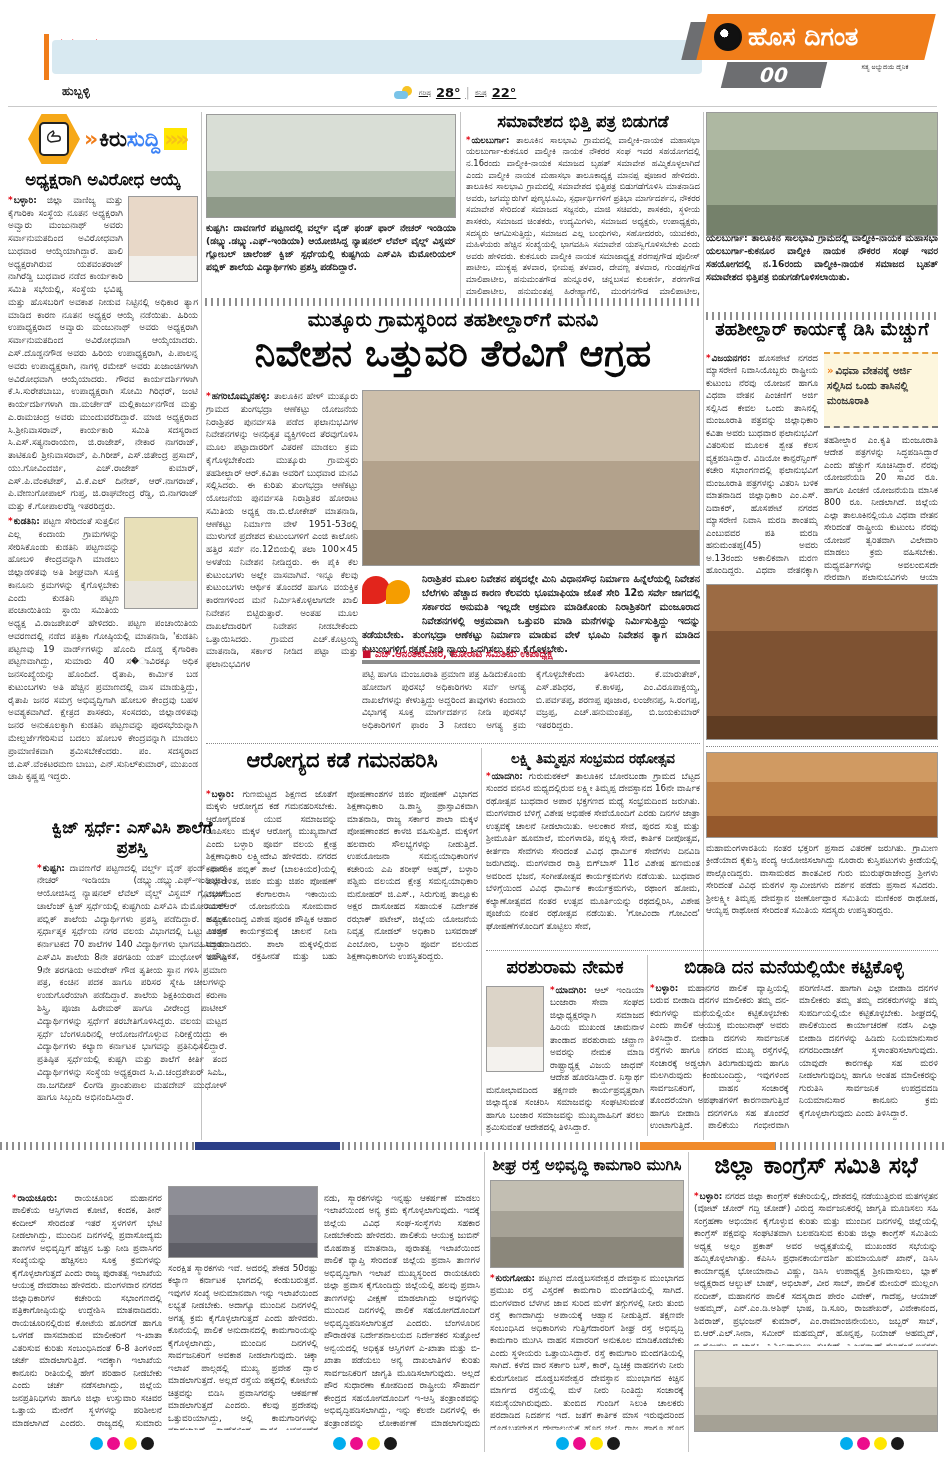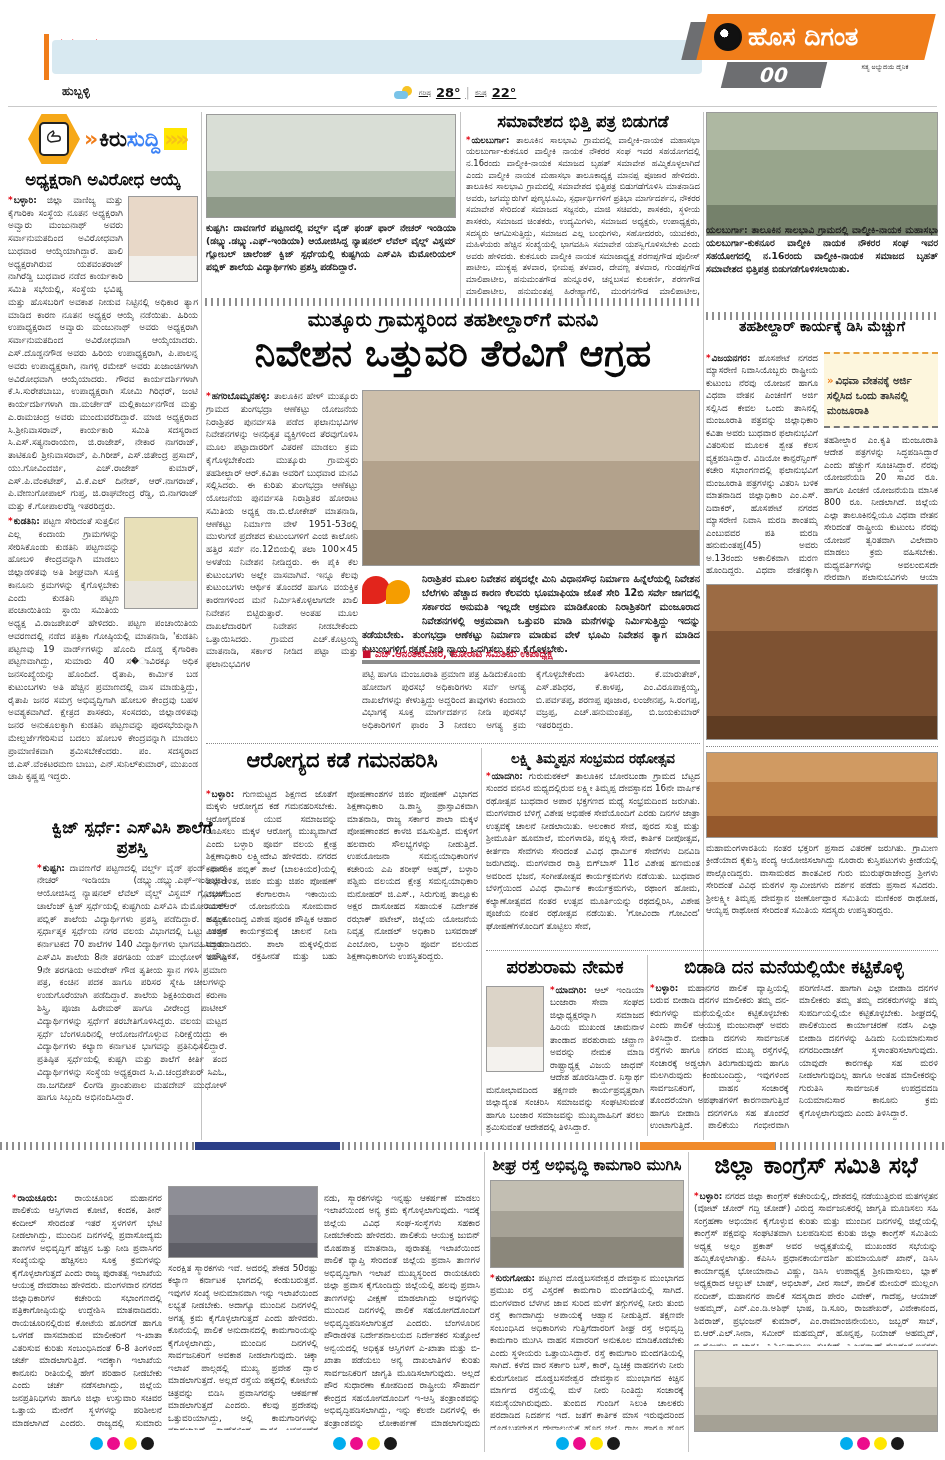--- a/index.html
+++ b/index.html
@@ -71,21 +71,21 @@
   
   .qwrap{font-size:9.6px;line-height:1.45;text-align:justify;font-weight:600;color:#222;overflow:hidden;}
   .qicon{float:left;width:52px;height:38px;margin:2px 8px 2px 0;position:relative;}
   .qicon i{position:absolute;border-radius:50% 50% 50% 0;}
   .qicon .q1{left:0;top:2px;width:28px;height:28px;background:#e2251c;}
   .qicon .q2{left:24px;top:6px;width:24px;height:24px;background:#f59d00;}
   .attr{color:#c81030;font-weight:bold;font-size:10px;margin-top:4px;clear:both;}
   .thick-rule{height:4px;background:#8a8a8a;}
   
   .hibox{background:#fdf6dd;border-top:2px dashed #e8a13c;border-bottom:2px dashed #777;
-         font-size:10.2px;font-weight:bold;color:#333;line-height:1.45;padding:20px 3px;box-sizing:border-box;overflow:hidden;}
+         font-size:10.2px;font-weight:bold;color:#333;line-height:1.45;padding:10px 3px;box-sizing:border-box;overflow:hidden;}
   .hibox .mark{color:#f07d1a;margin-right:2px;}
   
   .cmyk{display:flex;gap:4px;}
   .cmyk i{width:13px;height:13px;border-radius:50%;}
   .c{background:#00adee;} .m{background:#ec0c8c;} .y{background:#ffe600;} .k{background:#1a1a1a;}
 </style>
 </head>
 <body>
 
 <div class="page">
@@ -169,21 +169,21 @@
   </div>
 
   <div class="abs" style="left:466px;top:112px;width:234px;height:186px;overflow:hidden;">
     <div class="hl" style="font-size:16.5px;margin-bottom:3px;">ಸಮಾವೇಶದ ಭಿತ್ತಿ ಪತ್ರ ಬಿಡುಗಡೆ</div>
     <div class="body-txt" style="font-size:8.4px;line-height:1.38;">
       <span class="star">*</span><b>ಯಲಬುರ್ಗಾ:</b> <span>ತಾಲೂಕಿನ ಸಾಲಭಾವಿ ಗ್ರಾಮದಲ್ಲಿ ವಾಲ್ಮೀಕಿ-ನಾಯಕ ಮಹಾಸಭಾ ಯಲಬುರ್ಗಾ-ಕುಕನೂರ ವಾಲ್ಮೀಕಿ ನಾಯಕ ನೌಕರರ ಸಂಘ ಇವರ ಸಹಯೋಗದಲ್ಲಿ ನ.16ರಂದು ವಾಲ್ಮೀಕಿ-ನಾಯಕ ಸಮಾಜದ ಬೃಹತ್ ಸಮಾವೇಶ ಹಮ್ಮಿಕೊಳ್ಳಲಾಗಿದೆ ಎಂದು ವಾಲ್ಮೀಕಿ ನಾಯಕ ಮಹಾಸಭಾ ತಾಲೂಕಾಧ್ಯಕ್ಷ ಮಾನಪ್ಪ ಪೂಜಾರ ಹೇಳಿದರು. ತಾಲೂಕಿನ ಸಾಲಭಾವಿ ಗ್ರಾಮದಲ್ಲಿ ಸಮಾವೇಶದ ಭಿತ್ತಿಪತ್ರ ಬಿಡುಗಡೆಗೊಳಿಸಿ ಮಾತನಾಡಿದ ಅವರು, ಜಗಮ್ಮುರುಗಿಗೆ ಪುಣ್ಯಭೂಮಿ, ಸ್ಪರ್ಧಾರ್ಥಿಗಳಿಗೆ ಪ್ರತಿಭಾ ಮಾರ್ಗದರ್ಶನ, ನೌಕರರ ಸಮಾವೇಶ ಸೇರಿದಂತೆ ಸಮಾಜದ ಸಜ್ಜನರು, ಮಾಜಿ ಸಚಿವರು, ಶಾಸಕರು, ಸ್ಥಳೀಯ ಶಾಸಕರು, ಸಮಾಜದ ಚಿಂತಕರು, ಉದ್ಯಮಿಗಳು, ಸಮಾಜದ ಅಧ್ಯಕ್ಷರು, ಉಪಾಧ್ಯಕ್ಷರು, ಸದಸ್ಯರು ಆಗಮಿಸುತ್ತಿದ್ದು, ಸಮಾಜದ ಎಲ್ಲ ಬಂಧುಗಳು, ಸಹೋದರರು, ಯುವಕರು, ಮಹಿಳೆಯರು ಹೆಚ್ಚಿನ ಸಂಖ್ಯೆಯಲ್ಲಿ ಭಾಗವಹಿಸಿ ಸಮಾವೇಶ ಯಶಸ್ವಿಗೊಳಿಸಬೇಕು ಎಂದು ಅವರು ಹೇಳಿದರು. ಕುಕನೂರು ವಾಲ್ಮೀಕಿ ನಾಯಕ ಸಮಾಜಾಧ್ಯಕ್ಷ ಶರಣಪ್ಪಗೌಡ ಪೊಲೀಸ್ ಪಾಟೀಲ, ಮುಕ್ಯಪ್ಪ ತಳವಾರ, ಭೀಮಪ್ಪ ತಳವಾರ, ದೇವಣ್ಣ ತಳವಾರ, ಗುಂಡಪ್ಪಗೌಡ ಮಾಲಿಪಾಟೀಲ, ಹನುಮಂತಗೌಡ ಹುನ್ನೂರಳಿ, ಚನ್ನಬಸವ ಕುಲಕರ್ಣಿ, ಶರಣಗೌಡ ಮಾಲಿಪಾಟೀಲ, ಹನುಮಂತಪ್ಪ ಹಿರೇಹ್ಯಾಗೆಲಿ, ಮುರಗನಗೌಡ ಮಾಲಿಪಾಟೀಲ, ಮಲ್ಲನಗೌಡ ಪಾಟೀಲ, ಗಾಳೆಮ್ಮನವರ ಗುಮಗೇರಿ, ಹನುಮಂತಪ್ಪ ಮುದ್ದಬಳ್ಳಿ ಶಿವಪುತ್ರಪ್ಪ, ದ್ಯಾಮಣ್ಣ ಉಪ್ಪಳಿಯುವ, ನಿಂಗನಗೌಡ ಪೊಲೀಸ್ ಪಾಟೀಲ, ಶರಣಪ್ಪ ಮುಂತಾದ ಸಮಾಜದ ಮುಖಂಡರಿದ್ದರು.</span>
     </div>
   </div>
 
   <div class="abs ph ph-posters" style="left:706px;top:112px;width:232px;height:124px;"></div>
-  <div class="abs cap" style="left:706px;top:224px;width:232px;height:70px;">
+  <div class="abs cap" style="left:706px;top:232px;width:232px;height:70px;">
     <b>ಯಲಬುರ್ಗಾ:</b> <span>ತಾಲೂಕಿನ ಸಾಲಭಾವಿ ಗ್ರಾಮದಲ್ಲಿ ವಾಲ್ಮೀಕಿ-ನಾಯಕ ಮಹಾಸಭಾ ಯಲಬುರ್ಗಾ-ಕುಕನೂರ ವಾಲ್ಮೀಕಿ ನಾಯಕ ನೌಕರರ ಸಂಘ ಇವರ ಸಹಯೋಗದಲ್ಲಿ ನ.16ರಂದು ವಾಲ್ಮೀಕಿ-ನಾಯಕ ಸಮಾಜದ ಬೃಹತ್ ಸಮಾವೇಶದ ಭಿತ್ತಿಪತ್ರ ಬಿಡುಗಡೆಗೊಳಿಸಲಾಯಿತು.</span>
   </div>
 
   <div class="abs stripes" style="left:205px;top:298px;width:494px;"></div>
   <div class="abs stripes" style="left:706px;top:312px;width:232px;"></div>
 
   <div class="abs hl" style="left:206px;top:332px;width:494px;font-size:37px;line-height:1.2;">ನಿವೇಶನ ಒತ್ತುವರಿ ತೆರವಿಗೆ ಆಗ್ರಹ</div>
   <div class="abs hl" style="left:206px;top:308px;width:494px;font-size:19px;">ಮುತ್ಕೂರು ಗ್ರಾಮಸ್ಥರಿಂದ ತಹಶೀಲ್ದಾರ್‌ಗೆ ಮನವಿ</div>
   <div class="abs body-txt" style="left:206px;top:390px;width:152px;height:348px;font-size:9px;">
     <span class="star">*</span><b>ಹಗರಿಬೊಮ್ಮನಹಳ್ಳಿ:</b> <span>ತಾಲೂಕಿನ ಹೇಳ್ ಮುತ್ಕೂರು ಗ್ರಾಮದ ತುಂಗಭದ್ರಾ ಆಣೆಕಟ್ಟು ಯೋಜನೆಯ ನಿರಾಶ್ರಿತರ ಪುನರ್ವಸತಿ ಪಡೆದ ಫಲಾನುಭವಿಗಳ ನಿವೇಶನಗಳನ್ನು ಅನಧಿಕೃತ ವ್ಯಕ್ತಿಗಳಿಂದ ತೆರವುಗೊಳಿಸಿ ಮೂಲ ಪಟ್ಟಾದಾರರಿಗೆ ವಿತರಣೆ ಮಾಡಲು ಕ್ರಮ ಕೈಗೊಳ್ಳಬೇಕೆಂದು ಮುತ್ಕೂರು ಗ್ರಾಮಸ್ಥರು ತಹಶೀಲ್ದಾರ್ ಆರ್.ಕವಿತಾ ಅವರಿಗೆ ಬುಧವಾರ ಮನವಿ ಸಲ್ಲಿಸಿದರು. ಈ ಕುರಿತು ತುಂಗಭದ್ರಾ ಆಣೆಕಟ್ಟು ಯೋಜನೆಯ ಪುನರ್ವಸತಿ ನಿರಾಶ್ರಿತರ ಹೋರಾಟ ಸಮಿತಿಯ ಅಧ್ಯಕ್ಷ ಡಾ.ಬಿ.ಲೋಕೇಶ್ ಮಾತನಾಡಿ, ಆಣೆಕಟ್ಟು ನಿರ್ಮಾಣ ವೇಳೆ 1951-53ರಲ್ಲಿ ಮುಳುಗಡೆ ಪ್ರದೇಶದ ಕುಟುಂಬಗಳಿಗೆ ಎಂಜಿ ಕಾಲೋನಿ ಹತ್ತಿರ ಸರ್ವೆ ನಂ.12ಬಿಯಲ್ಲಿ ತಲಾ 100×45 ಅಳತೆಯ ನಿವೇಶನ ನೀಡಿದ್ದರು. ಈ ಪೈಕಿ ಕೆಲ ಕುಟುಂಬಗಳು ಅಲ್ಲೇ ವಾಸವಾಗಿವೆ. ಇನ್ನೂ ಕೆಲವು ಕುಟುಂಬಗಳು ಆರ್ಥಿಕ ತೊಂದರೆ ಹಾಗೂ ವಯಕ್ತಿಕ ಕಾರಣಗಳಿಂದ ಮನೆ ನಿರ್ಮಿಸಿಕೊಳ್ಳಲಾಗದೇ ಖಾಲಿ ನಿವೇಶನ ಬಿಟ್ಟಿರುತ್ತಾರೆ. ಅಂತಹ ಮೂಲ ದಾಖಲೆದಾರರಿಗೆ ನಿವೇಶನ ನೀಡಬೇಕೆಂದು ಒತ್ತಾಯಿಸಿದರು. ಗ್ರಾಮದ ಎಚ್.ಕೊಟ್ರಯ್ಯ ಮಾತನಾಡಿ, ಸರ್ಕಾರ ನೀಡಿದ ಪಟ್ಟಾ ಮತ್ತು ಫಲಾನುಭವಿಗಳ</span>
@@ -194,21 +194,21 @@
         <i class="q1"></i>
         <i class="q2"></i>
       </span>
     <span>ನಿರಾಶ್ರಿತರ ಮೂಲ ನಿವೇಶನ ಪಕ್ಕದಲ್ಲೇ ಮಿನಿ ವಿಧಾನಸೌಧ ನಿರ್ಮಾಣ ಹಿನ್ನೆಲೆಯಲ್ಲಿ ನಿವೇಶನ ಬೆಲೆಗಳು ಹೆಚ್ಚಾದ ಕಾರಣ ಕೆಲವರು ಭೂಮಾಫಿಯಾ ಜೊತೆ ಸೇರಿ 12ಬಿ ಸರ್ವೇ ಜಾಗದಲ್ಲಿ ಸರ್ಕಾರದ ಅನುಮತಿ ಇಲ್ಲದೇ ಆಕ್ರಮಣ ಮಾಡಿಕೊಂಡು ನಿರಾಶ್ರಿತರಿಗೆ ಮಂಜೂರಾದ ನಿವೇಶನಗಳಲ್ಲಿ ಅಕ್ರಮವಾಗಿ ಒತ್ತುವರಿ ಮಾಡಿ ಮನೆಗಳನ್ನು ನಿರ್ಮಿಸುತ್ತಿದ್ದು ಇದನ್ನು ತಡೆಯಬೇಕು. ತುಂಗಭದ್ರಾ ಆಣೆಕಟ್ಟು ನಿರ್ಮಾಣ ಮಾಡುವ ವೇಳೆ ಭೂಮಿ ನಿವೇಶನ ತ್ಯಾಗ ಮಾಡಿದ ಕುಟುಂಬಗಳಿಗೆ ರಕ್ಷಣೆ ನೀಡಿ ನ್ಯಾಯ ಒದಗಿಸಲು ಕ್ರಮ ಕೈಗೊಳ್ಳಬೇಕು.</span>
   </div>
   <div class="abs attr" style="left:362px;top:644px;width:338px;">■ ಎಚ್.ಆನಂತಕುಮಾರ, ಹೋರಾಟ ಸಮಿತಿಯ ಉಪಾಧ್ಯಕ್ಷ</div>
   <div class="abs thick-rule" style="left:362px;top:660px;width:338px;"></div>
   <div class="abs body-txt cols2" style="left:362px;top:668px;width:338px;height:72px;font-size:9px;">ಪಟ್ಟಿ ಹಾಗೂ ಮಂಜೂರಾತಿ ಪ್ರಮಾಣ ಪತ್ರ ಹಿಡಿದುಕೊಂಡು ಹೋದಾಗ ಪುರಸಭೆ ಅಧಿಕಾರಿಗಳು ಸರ್ವೆ ಅಗತ್ಯ ದಾಖಲೆಗಳನ್ನು ಕೇಳುತ್ತಿದ್ದು ಅದ್ದರಿಂದ ತಾವುಗಳು ಕಂದಾಯ ವಿಭಾಗಕ್ಕೆ ಸೂಕ್ತ ಮಾರ್ಗದರ್ಶನ ನೀಡಿ ಪುರಸಭೆ ಅಧಿಕಾರಿಗಳಿಗೆ ಫಾರಂ 3 ನೀಡಲು ಅಗತ್ಯ ಕ್ರಮ ಕೈಗೊಳ್ಳಬೇಕೆಂದು ತಿಳಿಸಿದರು. ಕೆ.ಮಾರುತೇಶ್, ಎಸ್.ಶಶಿಧರ, ಕೆ.ಕಾಳಪ್ಪ, ಎಂ.ವಿರೂಪಾಕ್ಷಯ್ಯ, ಬಿ.ಪರ್ವತಪ್ಪ, ಶರಣಪ್ಪ ಪೂಜಾರ, ಲಂಜೇನಪ್ಪ, ಸಿ.ರಂಗಪ್ಪ, ವಜ್ರಪ್ಪ, ಎಚ್.ಹನುಮಂತಪ್ಪ, ಬಿ.ಜಯಕುಮಾರ್ ಇತರರಿದ್ದರು.</div>
   <div class="abs dot" style="left:206px;top:743px;width:494px;"></div>
 
-  <div class="abs hl" style="left:704px;top:318px;width:236px;font-size:14px;white-space:nowrap;">ತಹಶೀಲ್ದಾರ್ ಕಾರ್ಯಕ್ಕೆ ಡಿಸಿ ಮೆಚ್ಚುಗೆ</div>
+  <div class="abs hl" style="left:704px;top:318px;width:236px;font-size:18px;white-space:nowrap;">ತಹಶೀಲ್ದಾರ್ ಕಾರ್ಯಕ್ಕೆ ಡಿಸಿ ಮೆಚ್ಚುಗೆ</div>
   <div class="abs body-txt" style="left:706px;top:352px;width:112px;height:228px;">
     <span class="star">*</span><b>ವಿಜಯನಗರ:</b> <span>ಹೊಸಪೇಟೆ ನಗರದ ಮ್ಯಾಸರೇಣಿ ನಿವಾಸಿಯೊಬ್ಬರು ರಾಷ್ಟ್ರೀಯ ಕುಟುಂಬ ನೆರವು ಯೋಜನೆ ಹಾಗೂ ವಿಧವಾ ವೇತನ ಪಿಂಚಣಿಗೆ ಅರ್ಜಿ ಸಲ್ಲಿಸಿದ ಕೇವಲ ಒಂದು ತಾಸಿನಲ್ಲಿ ಮಂಜೂರಾತಿ ಪತ್ರವನ್ನು ಜಿಲ್ಲಾಧಿಕಾರಿ ಕವಿತಾ ಅವರು ಬುಧವಾರ ಫಲಾನುಭವಿಗೆ ವಿತರಿಸುವ ಮೂಲಕ ಶ್ವೇತ ಕೆಲಸ ವ್ಯಕ್ತಪಡಿಸಿದ್ದಾರೆ. ವಿಡಿಯೋ ಕಾನ್ಫರೆನ್ಸಿಂಗ್ ಕಚೇರಿ ಸಭಾಂಗಣದಲ್ಲಿ ಫಲಾನುಭವಿಗೆ ಮಂಜೂರಾತಿ ಪತ್ರಗಳನ್ನು ವಿತರಿಸಿ ಬಳಿಕ ಮಾತನಾಡಿದ ಜಿಲ್ಲಾಧಿಕಾರಿ ಎಂ.ಎಸ್. ದಿವಾಕರ್, ಹೊಸಪೇಟೆ ನಗರದ ಮ್ಯಾಸರೇಣಿ ನಿವಾಸಿ ಮರಡಿ ಶಾಂತಮ್ಮ ಎಂಬುವವರ ಪತಿ ಮರಡಿ ಹನುಮಂತಪ್ಪ(45) ಅವರು ಅ.13ರಂದು ಅಕಾಲಿಕವಾಗಿ ಮರಣ ಹೊಂದಿದ್ದರು. ವಿಧವಾ ವೇತನಕ್ಕಾಗಿ ಶಾರದಮ್ಮ ಸಲ್ಲಿಸಿದ ಒಂದು ತಾಸಿನಲ್ಲಿ</span>
   </div>
   <div class="abs hibox" style="left:824px;top:352px;width:114px;height:76px;">
     <span class="mark">»</span><span>ವಿಧವಾ ವೇತನಕ್ಕೆ ಅರ್ಜಿ ಸಲ್ಲಿಸಿದ ಒಂದು ತಾಸಿನಲ್ಲಿ ಮಂಜೂರಾತಿ</span>
   </div>
   <div class="abs body-txt" style="left:824px;top:434px;width:114px;height:146px;">ತಹಶೀಲ್ದಾರ ಎಂ.ಕೃತಿ ಮಂಜೂರಾತಿ ಆದೇಶ ಪತ್ರಗಳನ್ನು ಸಿದ್ಧಪಡಿಸಿದ್ದಾರೆ ಎಂದು ಹೆಚ್ಚುಗೆ ಸೂಚಿಸಿದ್ದಾರೆ. ನೆರವು ಯೋಜನೆಯಡಿ 20 ಸಾವಿರ ರೂ. ಹಾಗೂ ಪಿಂಚಣಿ ಯೋಜನೆಯಡಿ ಮಾಸಿಕ 800 ರೂ. ನೀಡಲಾಗಿದೆ. ಜಿಲ್ಲೆಯ ಎಲ್ಲಾ ತಾಲೂಕಿನಲ್ಲಿಯೂ ವಿಧವಾ ವೇತನ ಸೇರಿದಂತೆ ರಾಷ್ಟ್ರೀಯ ಕುಟುಂಬ ನೆರವು ಯೋಜನೆ ತ್ವರಿತವಾಗಿ ವಿಲೇವಾರಿ ಮಾಡಲು ಕ್ರಮ ವಹಿಸಬೇಕು. ಮಧ್ಯವರ್ತಿಗಳನ್ನು ಅವಲಂಬಿಸದೇ ನೇರವಾಗಿ ಫಲಾನುಭವಿಗಳು ಆಯಾ ತಾಲೂಕಿನ ತಾಲೂಕು ಕಚೇರಿ ಹಾಗೂ ತಹಶೀಲ್ದಾರರನ್ನು ಭೇಟಿ ಮಾಡಿದರೇ ಶೀಘ್ರ ಸೇವೆ ಸಿಗಲಿದೆ ಎಂದರು. ಅಪರ ಜಿಲ್ಲಾಧಿಕಾರಿ ಇ.ಬಾಲಕೃಷ್ಣಪ್ಪ, ತಹಶೀಲ್ದಾರ್ ಎಂ.ಎಂ.ಕೃತಿ ಇದ್ದರು.</div>
   <div class="abs ph ph-dc" style="left:706px;top:584px;width:232px;height:156px;"></div>
   <div class="abs dot" style="left:706px;top:746px;width:232px;"></div>
 

